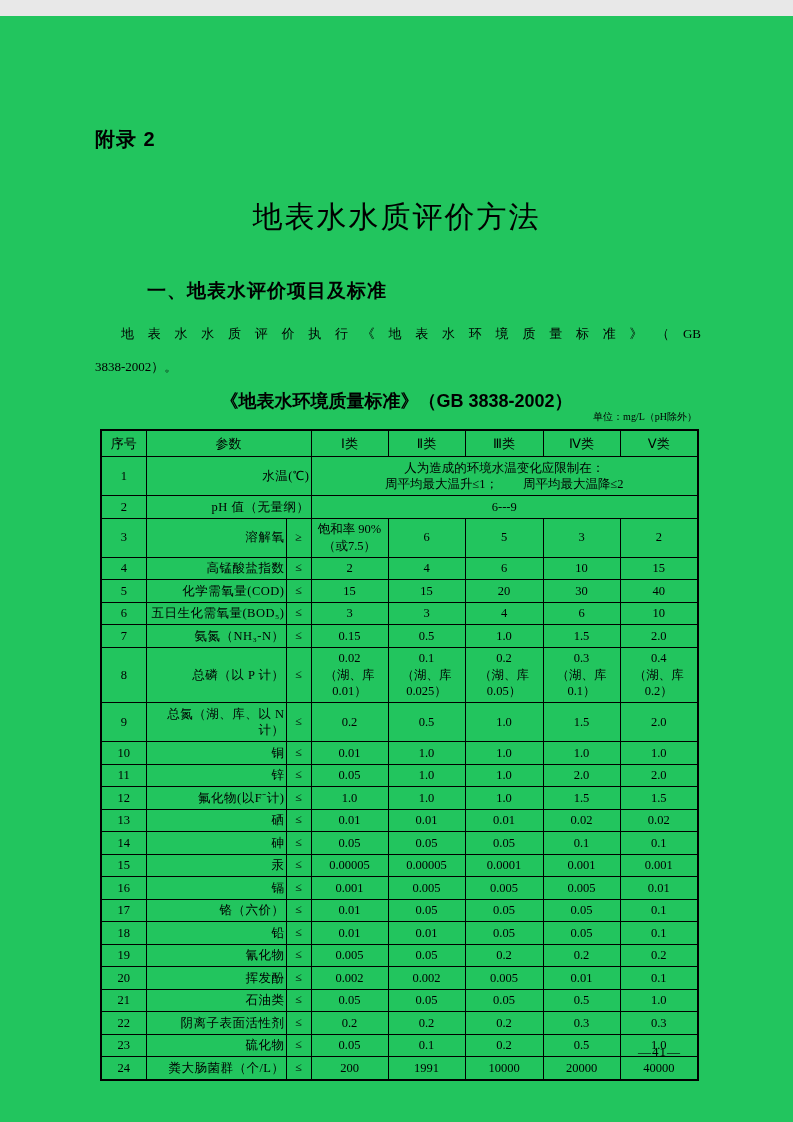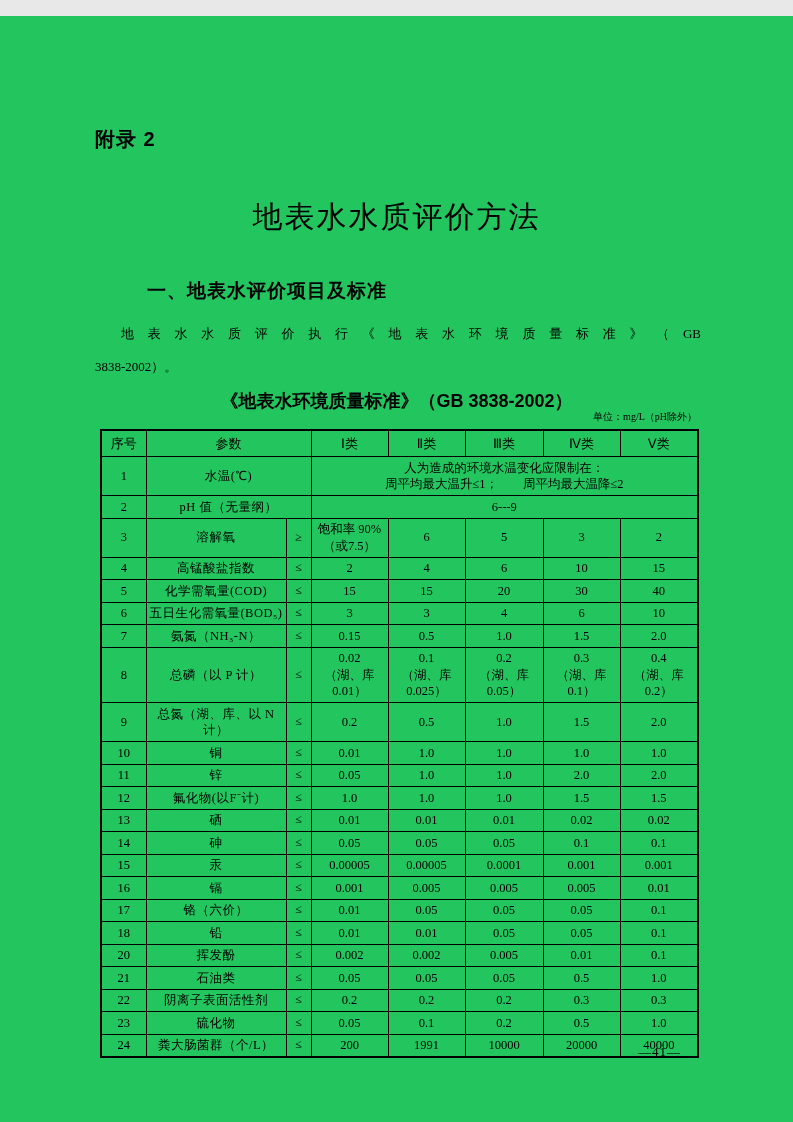--- a/index.html
+++ b/index.html
@@ -92,21 +92,21 @@
     vertical-align: middle;
     white-space: pre-line;
     overflow: hidden;
   }
   table.std th {
     font-weight: normal;
     font-family: "Liberation Sans", sans-serif;
     font-size: 13px;
     padding: 4px 1px;
   }
-  td.param { letter-spacing: 0.5px; }
+  td.param { letter-spacing: 0.5px; text-align: right; }
   td.symbol { font-size: 12px; }
   .page-number {
     position: absolute;
     top: 1028px;
     right: 112px;
     font-size: 13px;
     letter-spacing: 1px;
   }
 </style>
 </head>
@@ -323,20 +323,30 @@
           <td class="no">18</td>
           <td class="param">铅</td>
           <td class="symbol">≤</td>
           <td class="value">0.01</td>
           <td class="value">0.01</td>
           <td class="value">0.05</td>
           <td class="value">0.05</td>
           <td class="value">0.1</td>
         </tr>
         <tr>
+          <td class="no">19</td>
+          <td class="param">氰化物</td>
+          <td class="symbol">≤</td>
+          <td class="value">0.005</td>
+          <td class="value">0.05</td>
+          <td class="value">0.2</td>
+          <td class="value">0.2</td>
+          <td class="value">0.2</td>
+        </tr>
+        <tr>
           <td class="no">20</td>
           <td class="param">挥发酚</td>
           <td class="symbol">≤</td>
           <td class="value">0.002</td>
           <td class="value">0.002</td>
           <td class="value">0.005</td>
           <td class="value">0.01</td>
           <td class="value">0.1</td>
         </tr>
         <tr>

